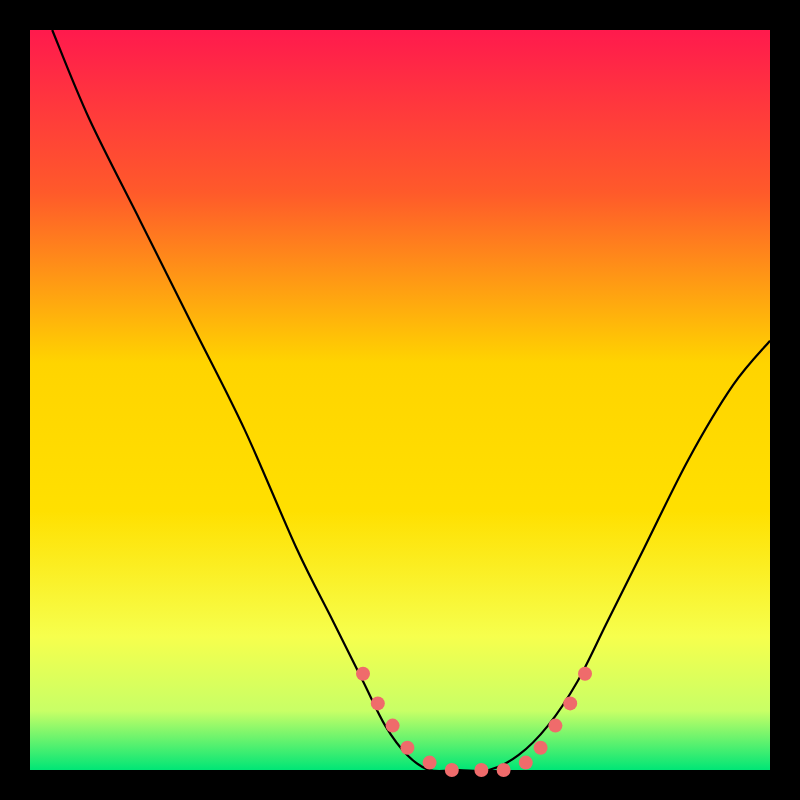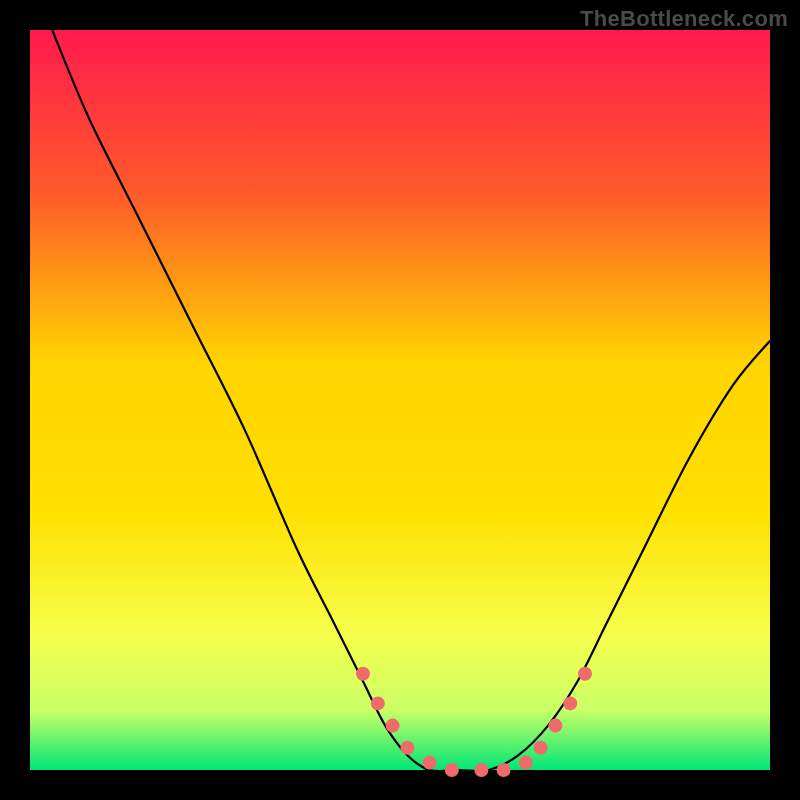--- a/index.html
+++ b/index.html
@@ -27,21 +27,20 @@
     z-index: 10;
   }
   svg {
     display: block;
   }
 </style>
 </head>
 <body>
 
 <div class="chart-container">
-  <div class="watermark">TheBottleneck.com</div>
   <svg id="chart-svg" width="800" height="800" viewBox="0 0 800 800">
     <defs>
       <linearGradient id="bg-grad" x1="0" y1="0" x2="0" y2="1">
         <stop id="g0" offset="0%" stop-color="#ff1a4d"></stop>
         <stop id="g1" offset="22%" stop-color="#ff5a2a"></stop>
         <stop id="g2" offset="45%" stop-color="#ffd400"></stop>
         <stop id="g3" offset="65%" stop-color="#ffe000"></stop>
         <stop id="g4" offset="82%" stop-color="#f6ff4d"></stop>
         <stop id="g5" offset="92%" stop-color="#c8ff66"></stop>
         <stop id="g6" offset="100%" stop-color="#00e676"></stop>

